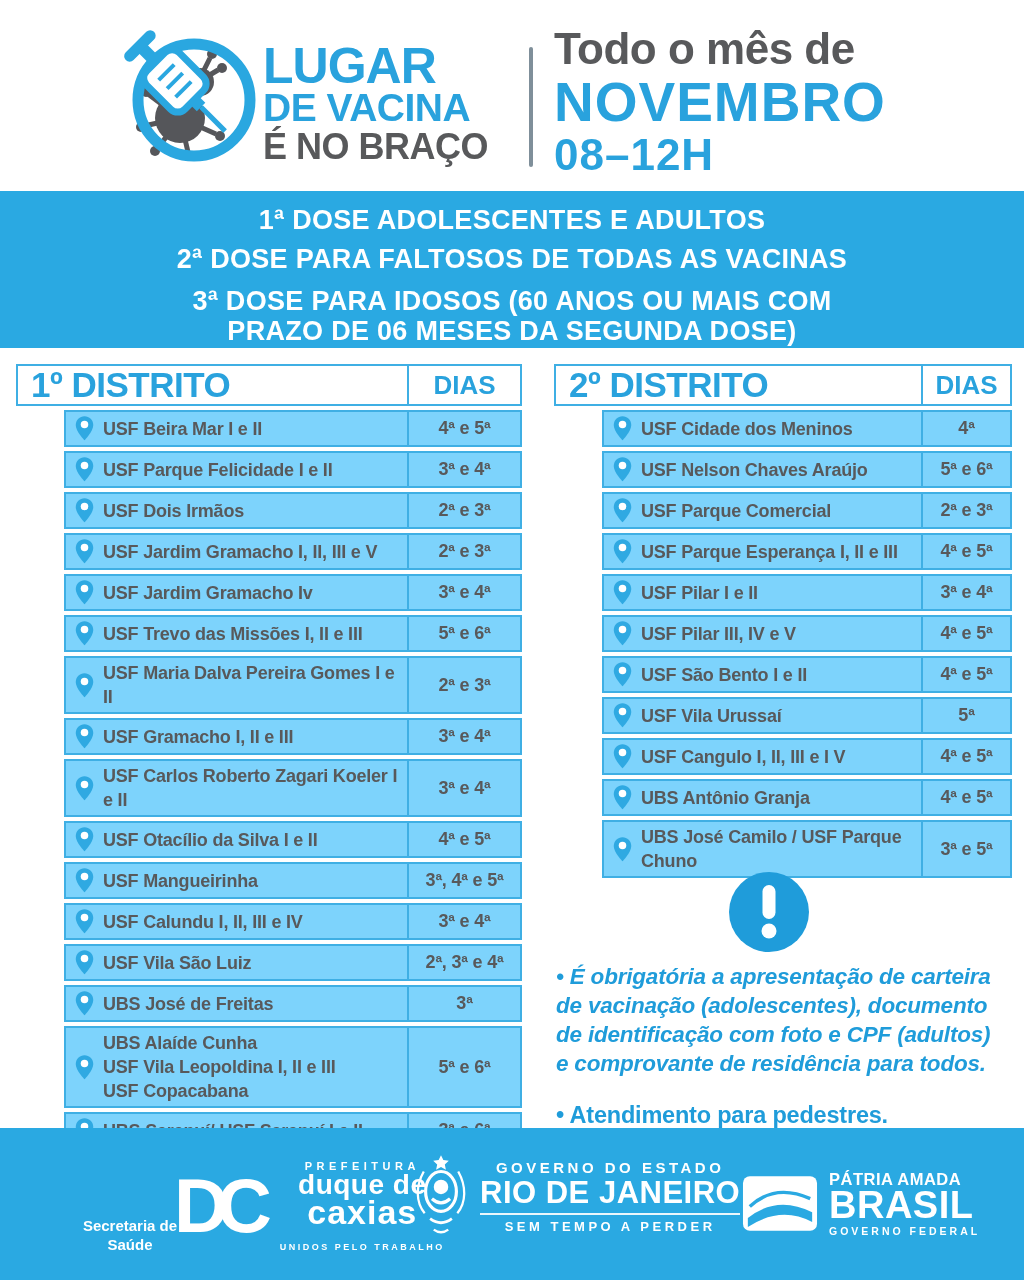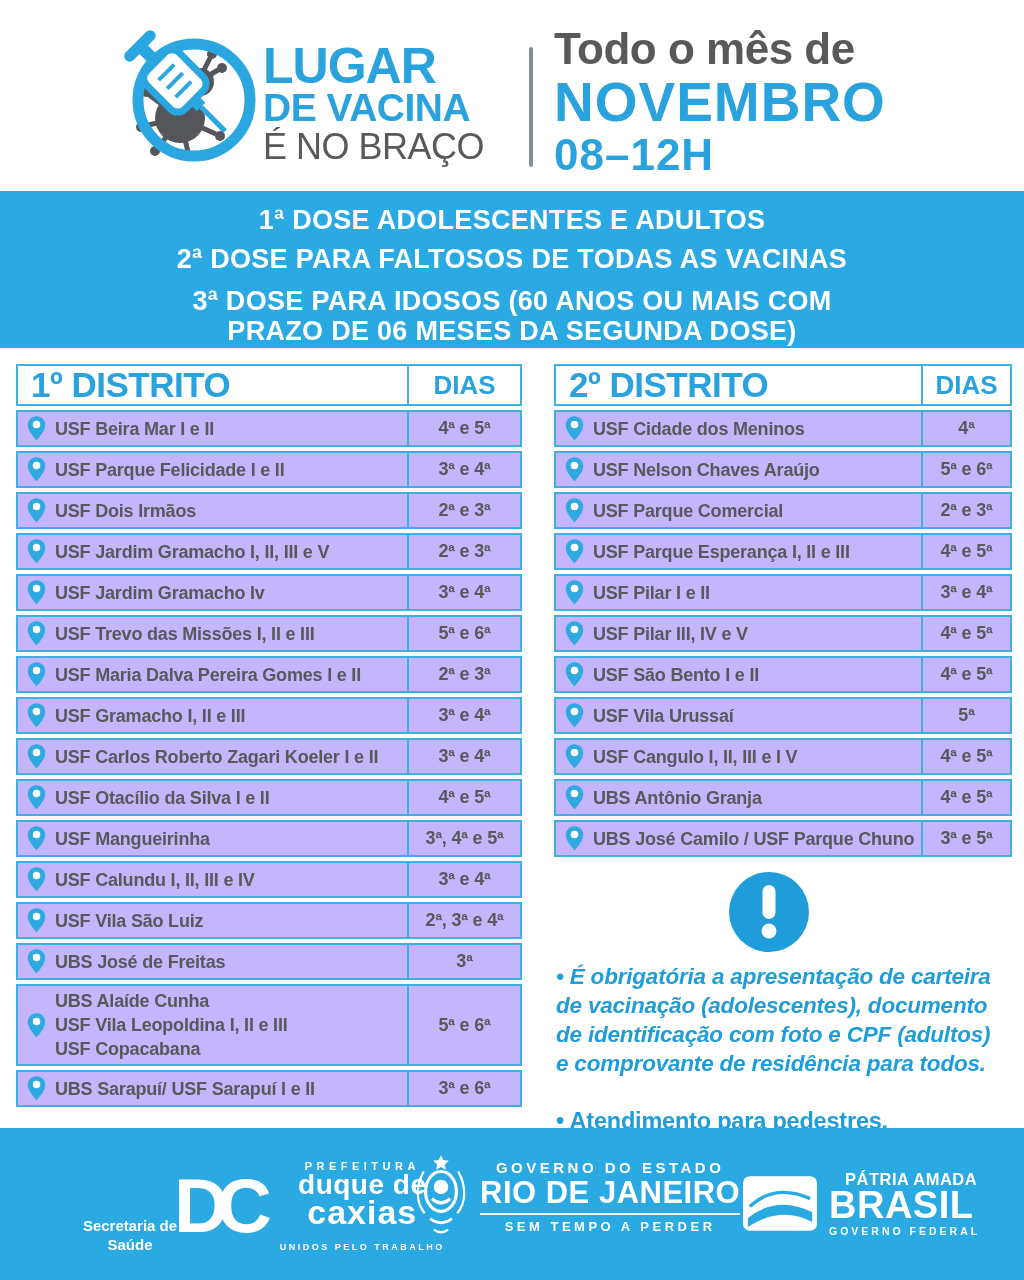--- a/index.html
+++ b/index.html
@@ -4,71 +4,71 @@
 <style>
   * { box-sizing: border-box; margin: 0; padding: 0; }
   body { margin: 0; background: #e8e8e8; font-family: "Liberation Sans", "DejaVu Sans", sans-serif; }
   .page { position: relative; width: 1024px; height: 1280px; background: #fff; overflow: hidden; margin: 0 auto; }
 
   
   .logo-badge { position: absolute; left: 124px; top: 30px; width: 140px; height: 140px; }
   .logo-text { position: absolute; left: 263px; top: 44px; }
   .lt1 { font-size: 50px; font-weight: 700; color: #29a2dd; line-height: 44px; letter-spacing: -1px; }
   .lt2 { font-size: 39px; font-weight: 700; color: #29a2dd; line-height: 39px; letter-spacing: -0.5px; }
-  .lt3 { font-size: 36px; font-weight: 400; color: #58595b; line-height: 40px; letter-spacing: -0.5px; text-align: right; }
+  .lt3 { font-size: 36px; font-weight: 700; color: #58595b; line-height: 40px; letter-spacing: -0.5px; text-align: right; }
   .vdiv { position: absolute; left: 529px; top: 47px; width: 4px; height: 120px; background: #7f8f9a; border-radius: 2px; }
   .period { position: absolute; left: 554px; top: 24px; }
   .p1 { color: #58595b; font-size: 44px; font-weight: 700; line-height: 50px; letter-spacing: -0.5px; }
   .p2 { color: #29a2dd; font-size: 55px; font-weight: 700; line-height: 57px; letter-spacing: 1px; }
   .p3 { color: #29a2dd; font-size: 44px; font-weight: 700; line-height: 47px; letter-spacing: 1px; }
 
   
   .banner { position: absolute; left: 0; top: 191px; width: 1024px; height: 157px; background: #2aa9e2; color: #fff; text-align: center; padding-top: 14px; }
   .b-line { font-size: 27px; font-weight: 700; letter-spacing: 0.3px; line-height: 30px; }
   .b1 { margin-bottom: 9px; } .b2 { margin-bottom: 12px; }
 
   
   .tblA { position: absolute; left: 16px; top: 364px; width: 506px; }
   .tblB { position: absolute; left: 554px; top: 364px; width: 458px; }
   .t-head { display: flex; border: 2.5px solid #3fafe4; height: 42px; margin-bottom: 4px; background: #fff; }
   .t-title { flex: 1; display: flex; align-items: center; padding-left: 13px; font-size: 35px; font-weight: 700; color: #29a2dd; letter-spacing: -0.5px; }
   .t-dh { display: flex; align-items: center; justify-content: center; border-left: 2.5px solid #3fafe4; font-size: 26px; font-weight: 700; color: #29a2dd; }
   .tblA .t-dh, .tblA .t-days { width: 113px; }
   .tblB .t-dh, .tblB .t-days { width: 89px; }
-  .t-row { display: flex; border: 2.5px solid #3fafe4; margin-bottom: 4px; min-height: 37px; background: #c4b5fd; }
+  .t-row { display: flex; border: 2.5px solid #3fafe4; margin-bottom: 4px; min-height: 37px; background: #7dd3fc; margin-left: 48px; }
   .t-name { flex: 1; display: flex; align-items: center; gap: 8px; padding: 3px 4px 3px 8px; font-size: 18px; font-weight: 700; color: #58595b; letter-spacing: -0.2px; }
   .t-name .pin { flex: 0 0 auto; width: 21px; height: 27px; }
   .t-name .nm { white-space: pre-line; line-height: 24px; }
   .t-days { display: flex; align-items: center; justify-content: center; border-left: 2.5px solid #3fafe4; font-size: 18px; font-weight: 700; color: #58595b; letter-spacing: -0.2px; }
 
   
   .notice { position: absolute; left: 556px; top: 872px; width: 452px; color: #1f9cda; }
   .n-icon { width: 80px; height: 80px; border-radius: 50%; background: #1f9cda; margin-left: 173px; display: flex; align-items: center; justify-content: center; }
   .n-p { margin-top: 10px; font-size: 22.5px; font-weight: 700; line-height: 29px; letter-spacing: -0.2px; font-style: italic; }
-  .n-p2 { margin-top: 30px; font-size: 23.5px; font-weight: 700; letter-spacing: -0.2px; }
+  .n-p2 { margin-top: 24px; font-size: 23.5px; font-weight: 700; letter-spacing: -0.2px; }
 
   
   .footer { position: absolute; left: 0; top: 1128px; width: 1024px; height: 152px; background: #2aa9e2; color: #fff; }
   .f-sec { position: absolute; left: 60px; top: 57px; width: 140px; text-align: center; font-size: 15px; font-weight: 700; line-height: 19px; white-space: pre-line; margin-top: 31px; }
   .f-dc { position: absolute; left: 174px; top: 32px; display: flex; align-items: center; }
   .dc-mono { font-size: 76px; font-weight: 700; letter-spacing: -12px; line-height: 64px; padding-right: 20px; }
   .dc-text { display: flex; flex-direction: column; align-items: center; }
   .dc-top { font-size: 11px; font-weight: 700; letter-spacing: 4.5px; }
   .dc-n1 { font-size: 28px; font-weight: 700; line-height: 26px; letter-spacing: 0.5px; }
   .dc-n2 { font-size: 34px; font-weight: 700; line-height: 28px; letter-spacing: 1px; }
   .dc-bot { font-size: 9px; font-weight: 700; letter-spacing: 2.5px; margin-top: 16px; }
   .f-rj { position: absolute; left: 412px; top: 22px; display: flex; align-items: center; gap: 10px; }
   .rj-text { display: flex; flex-direction: column; align-items: center; }
   .rj-top { font-size: 15px; font-weight: 700; letter-spacing: 3.5px; }
   .rj-name { font-size: 31px; font-weight: 700; letter-spacing: 0.5px; line-height: 34px; }
   .rj-line { width: 100%; height: 2px; background: #fff; opacity: .9; margin: 3px 0 4px; }
   .rj-slogan { font-size: 13px; font-weight: 700; letter-spacing: 3.5px; }
   .f-br { position: absolute; left: 742px; top: 42px; display: flex; align-items: center; gap: 11px; }
   .br-text { display: flex; flex-direction: column; }
-  .br-top { font-size: 16.5px; font-weight: 700; letter-spacing: 0.5px; margin-left: 16px; }
+  .br-top { font-size: 16.5px; font-weight: 700; letter-spacing: 0.5px; }
   .br-name { font-size: 38px; font-weight: 700; line-height: 33px; letter-spacing: 0.5px; }
   .br-bot { font-size: 10.5px; font-weight: 700; letter-spacing: 3px; margin-top: 3px; }
 </style>
 </head>
 <body>
 
 <div class="page">
 
   <div class="logo-badge">
     <svg viewBox="0 0 140 140" width="140" height="140">

